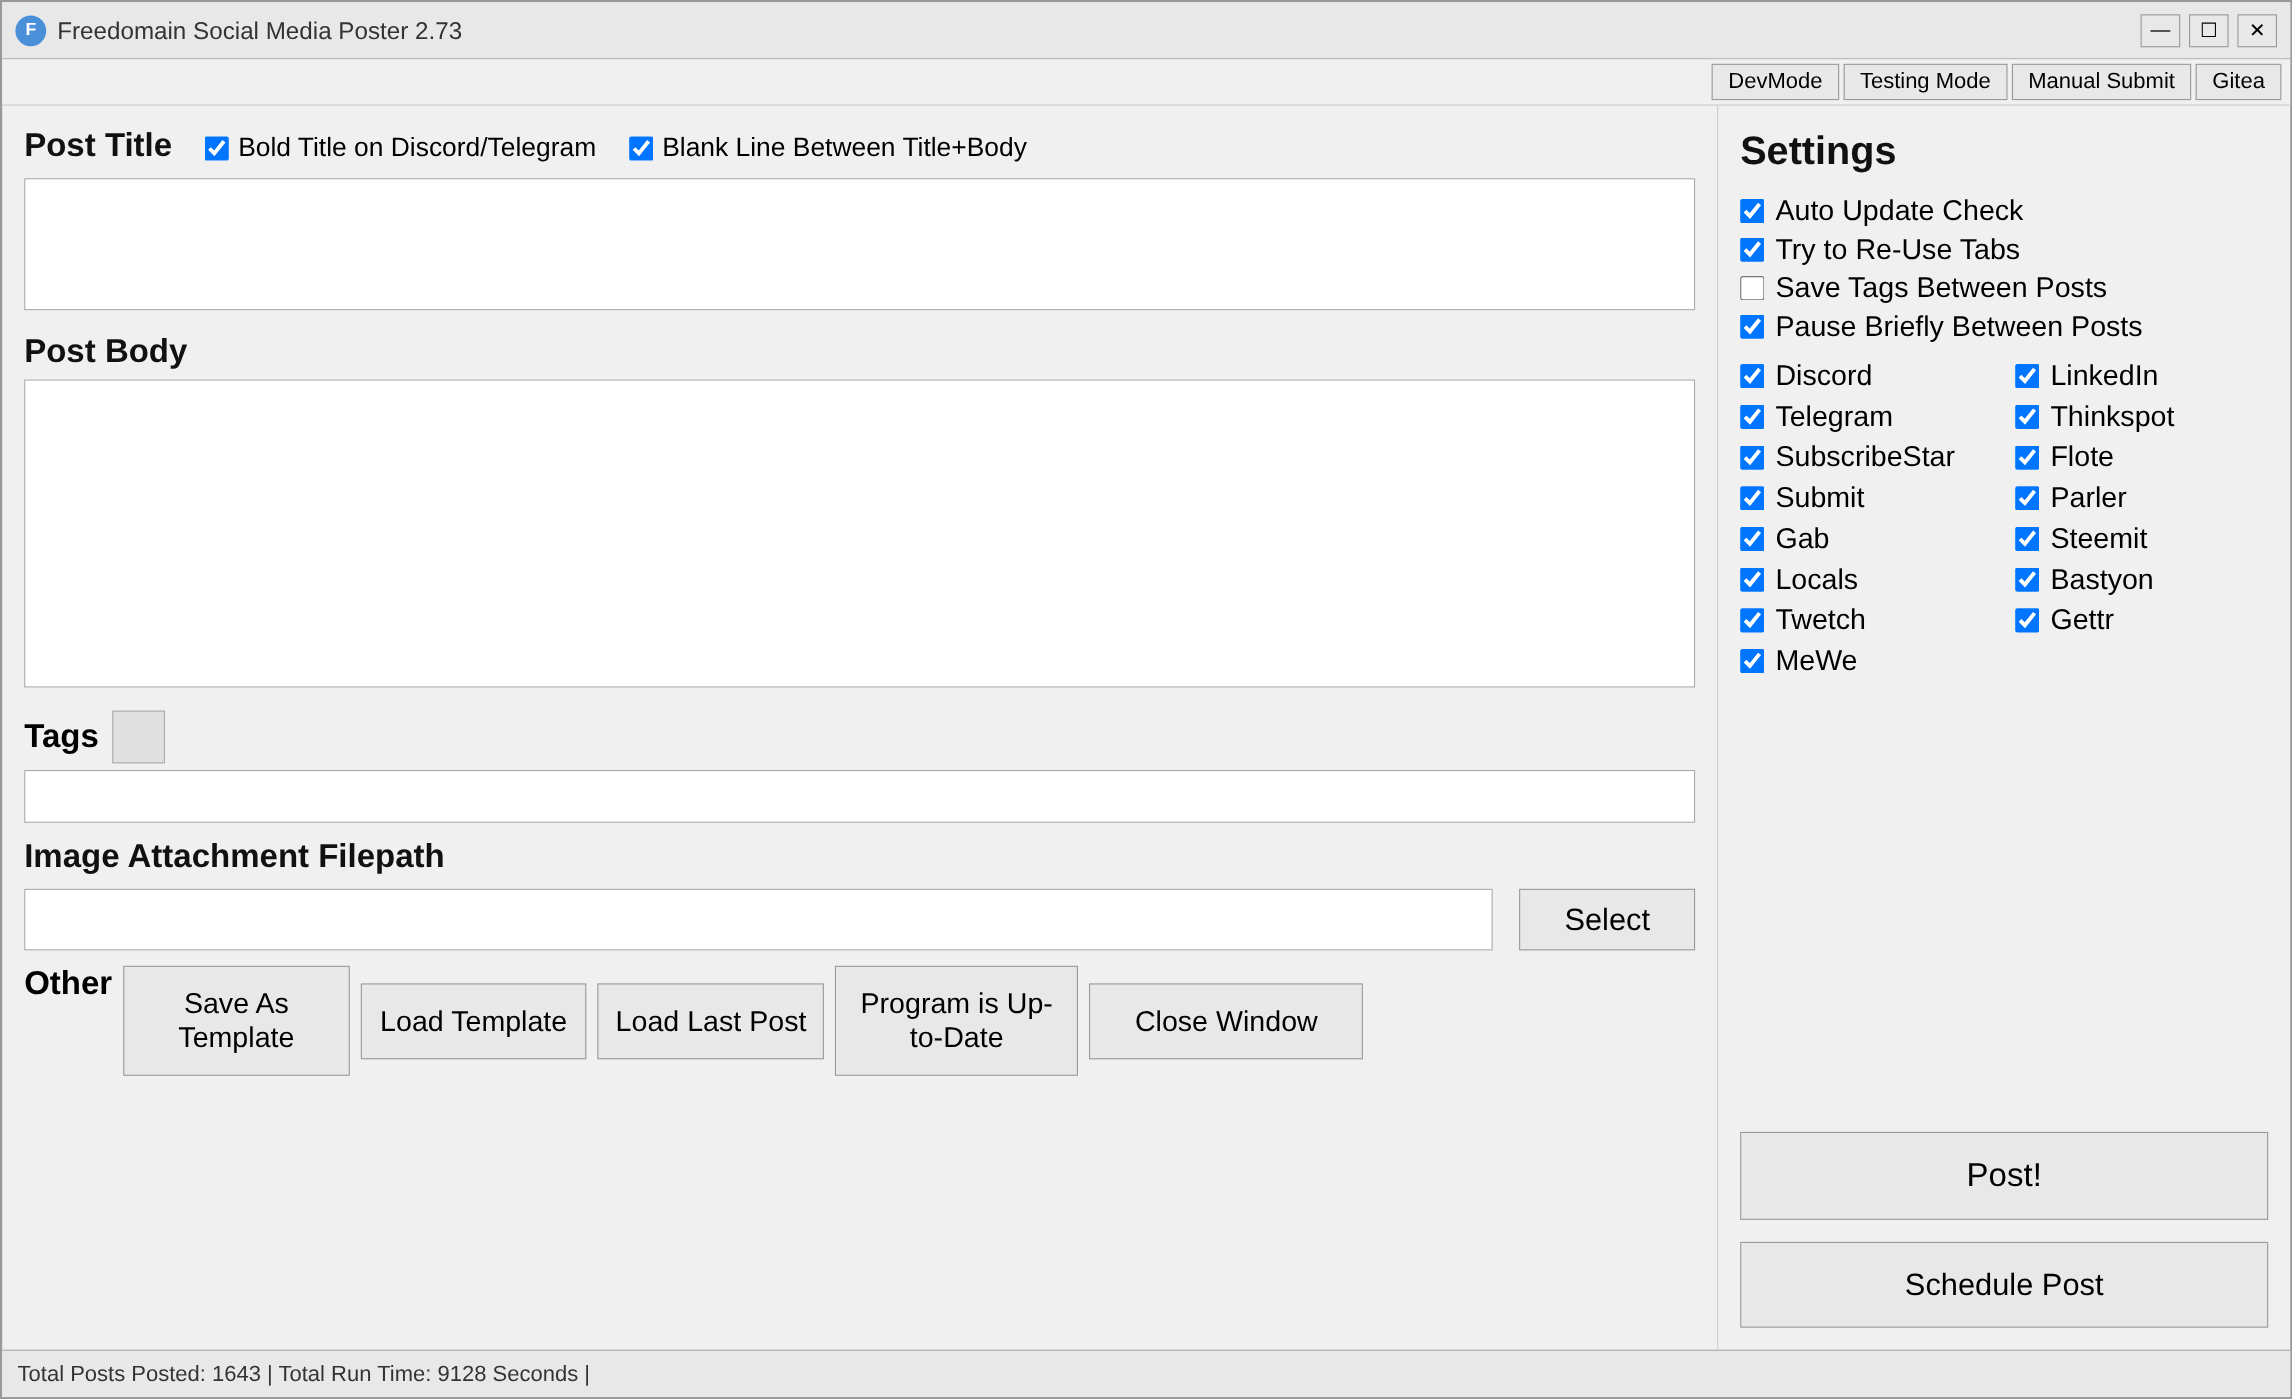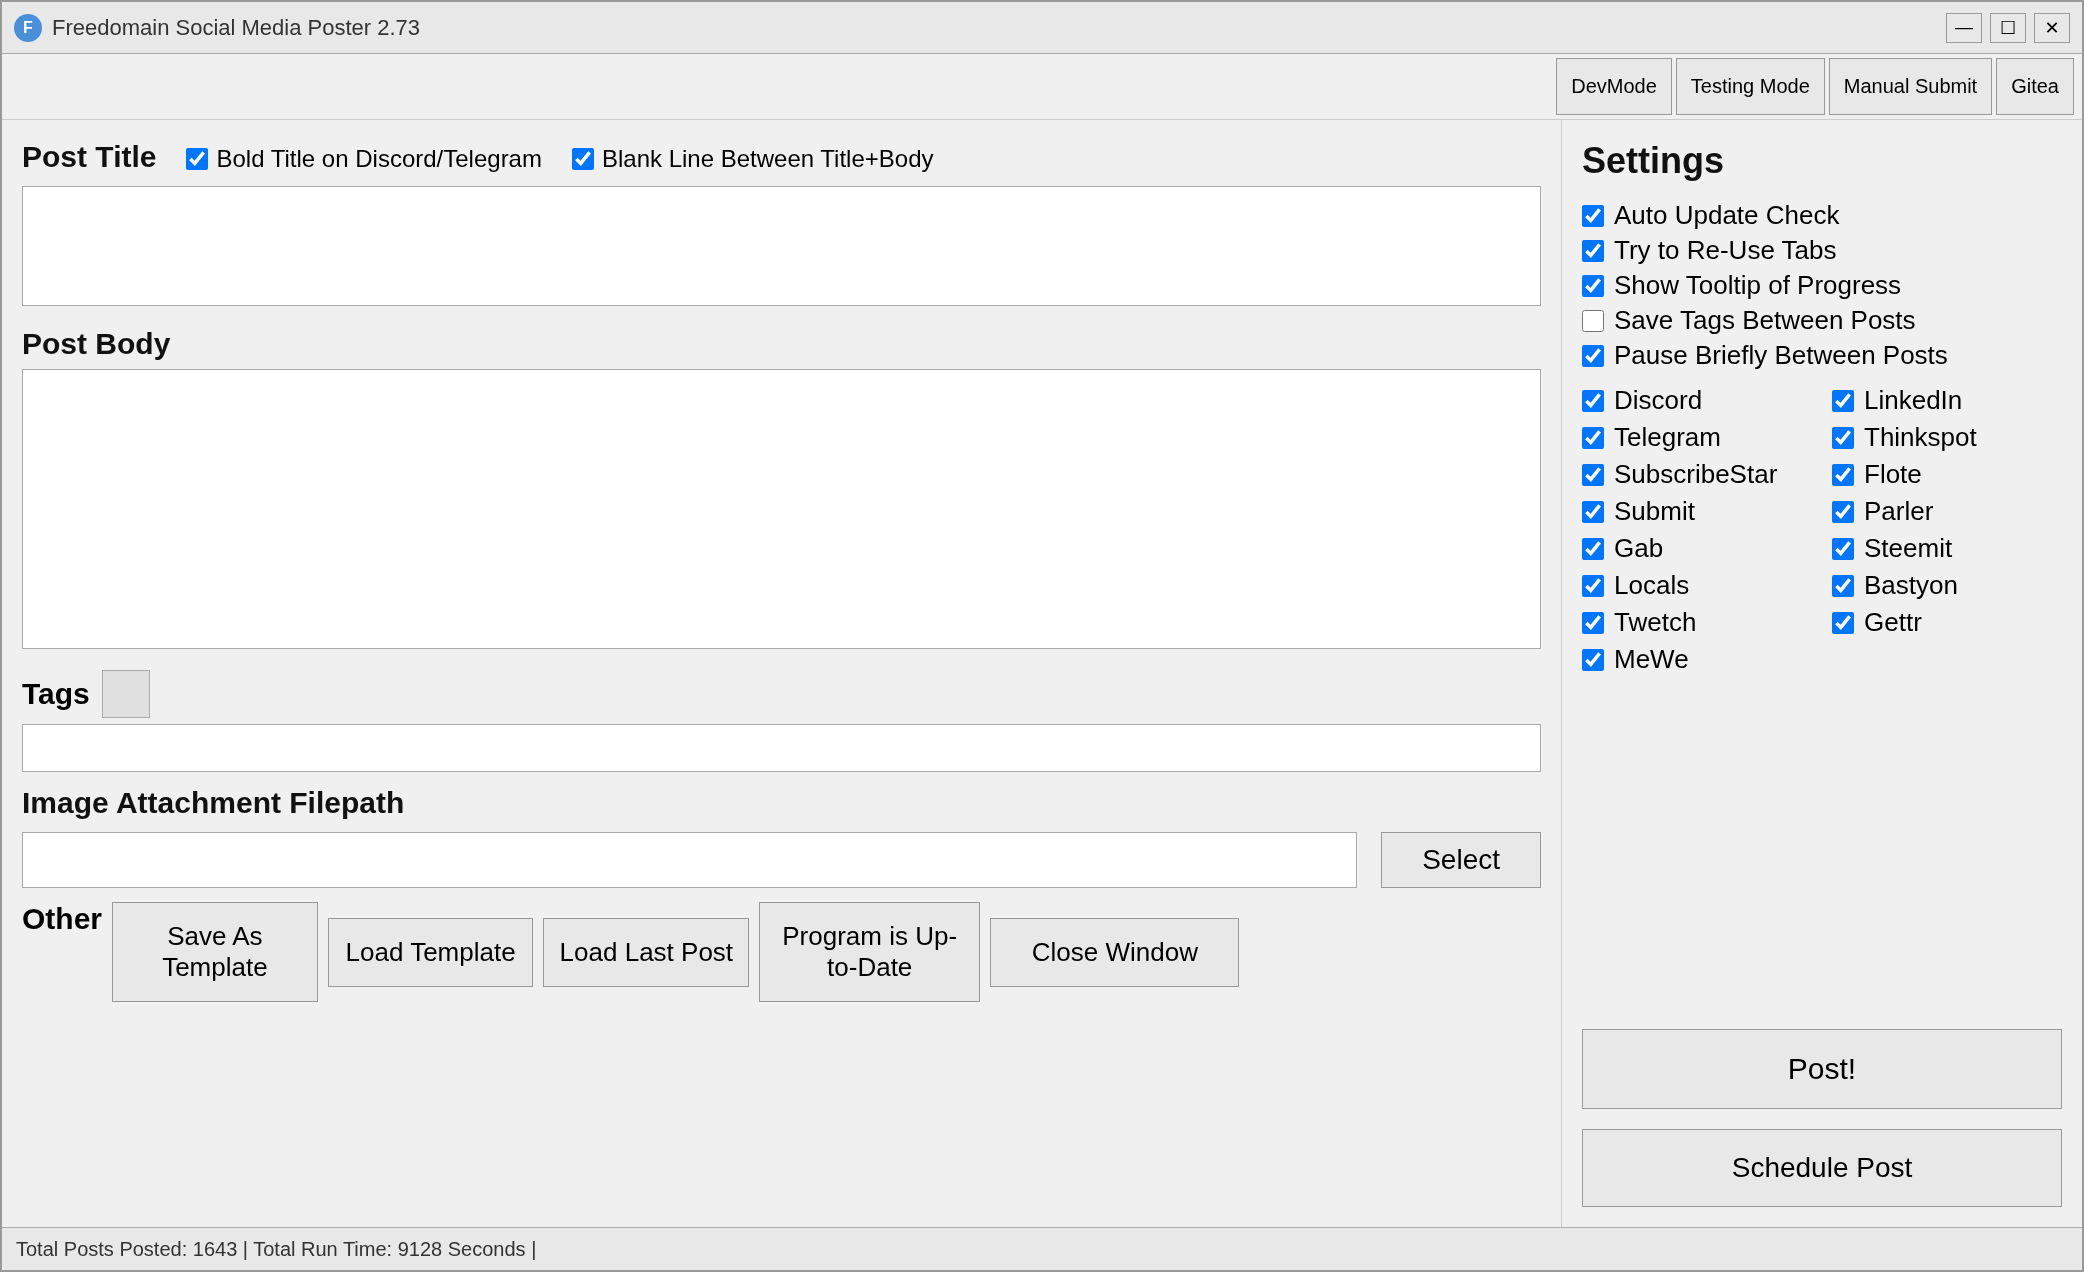--- a/index.html
+++ b/index.html
@@ -76,21 +76,21 @@
     .toolbar {
       display: flex;
       justify-content: flex-end;
       gap: 4px;
       padding: 4px 8px;
       background: #f0f0f0;
       border-bottom: 1px solid #ccc;
     }
 
     .toolbar-btn {
-      padding: 16px 14px;
+      padding: 4px 14px;
       border: 1px solid #999;
       background: #e8e8e8;
       cursor: pointer;
       font-size: 20px;
     }
 
     .main-content {
       display: flex;
       flex: 1;
       overflow: hidden;
@@ -407,24 +407,20 @@
       <div>
         <label class="settings-item">
           <input type="checkbox" checked="" style="">
           <span>Auto Update Check</span>
         </label>
         <label class="settings-item">
           <input type="checkbox" checked="" style="">
           <span>Try to Re-Use Tabs</span>
         </label>
         <label class="settings-item">
-          <input type="checkbox" checked="" style="">
-          <span>Show Tooltip of Progress</span>
-        </label>
-        <label class="settings-item">
           <input type="checkbox" style="">
           <span>Save Tags Between Posts</span>
         </label>
         <label class="settings-item">
           <input type="checkbox" checked="" style="">
           <span>Pause Briefly Between Posts</span>
         </label>
       </div>
 
       <div class="platforms-grid">

